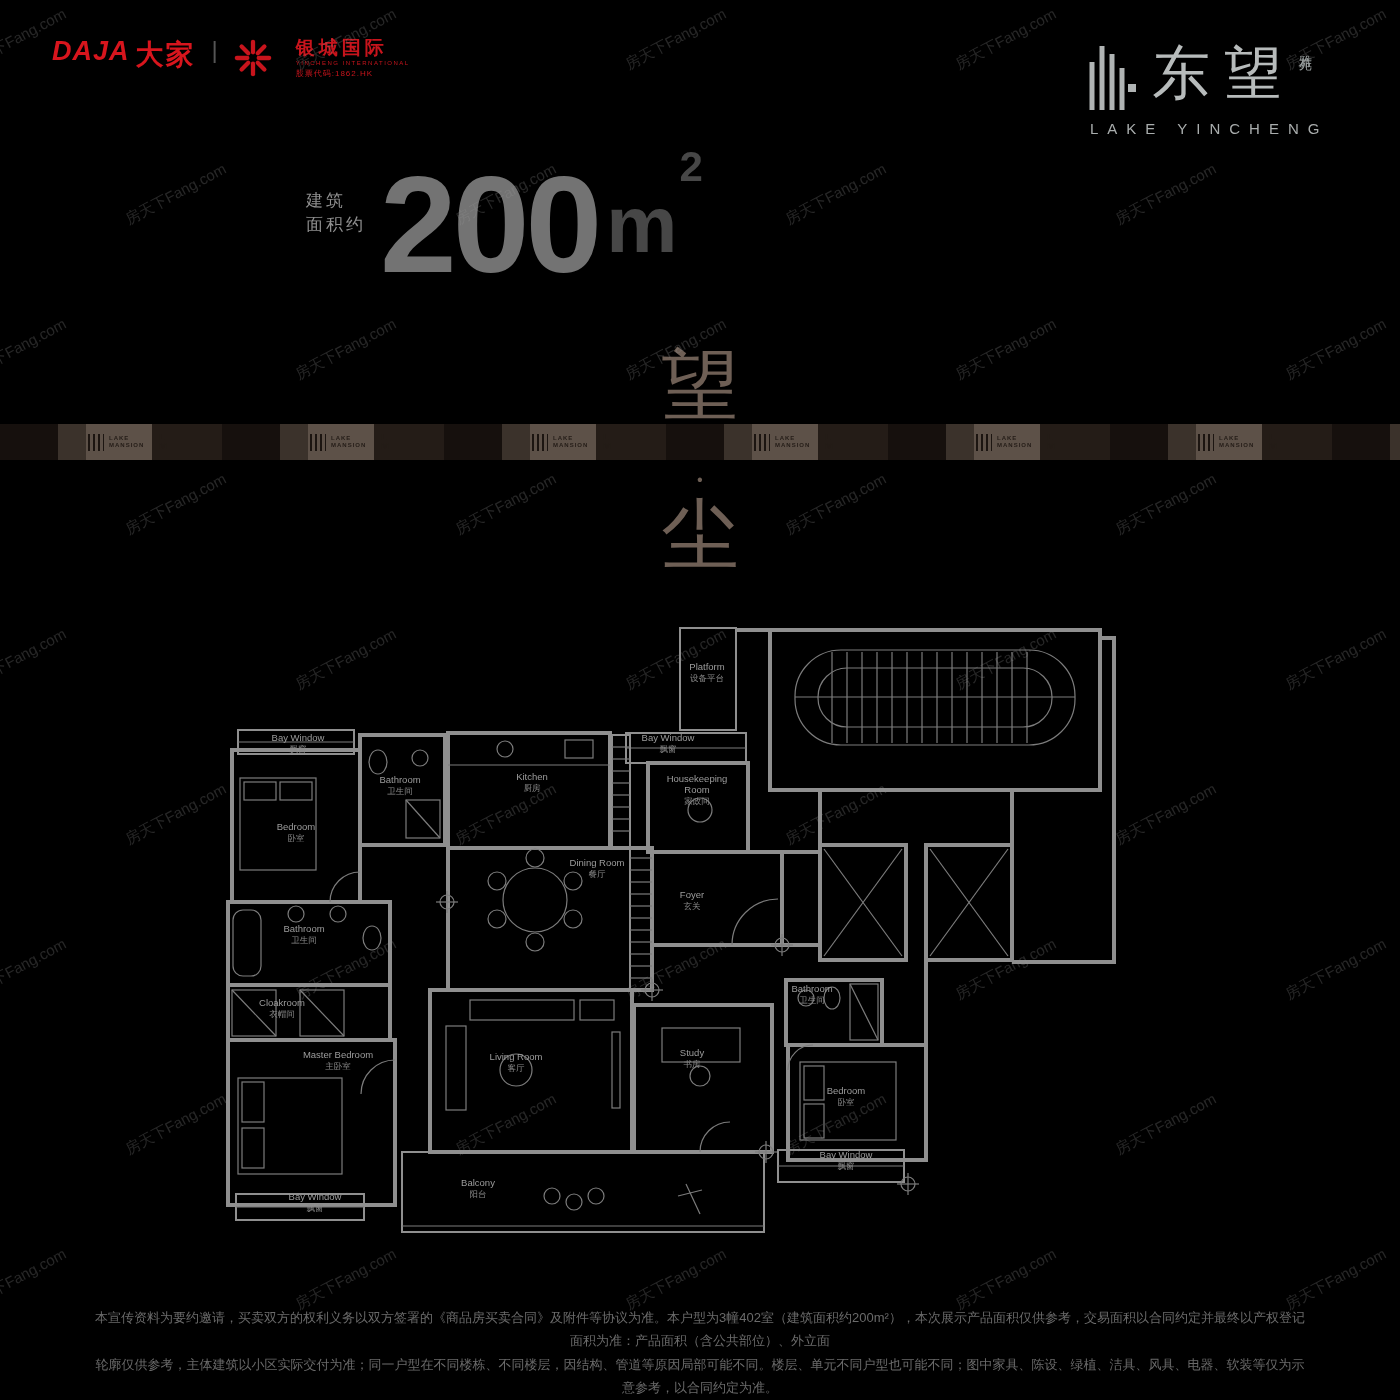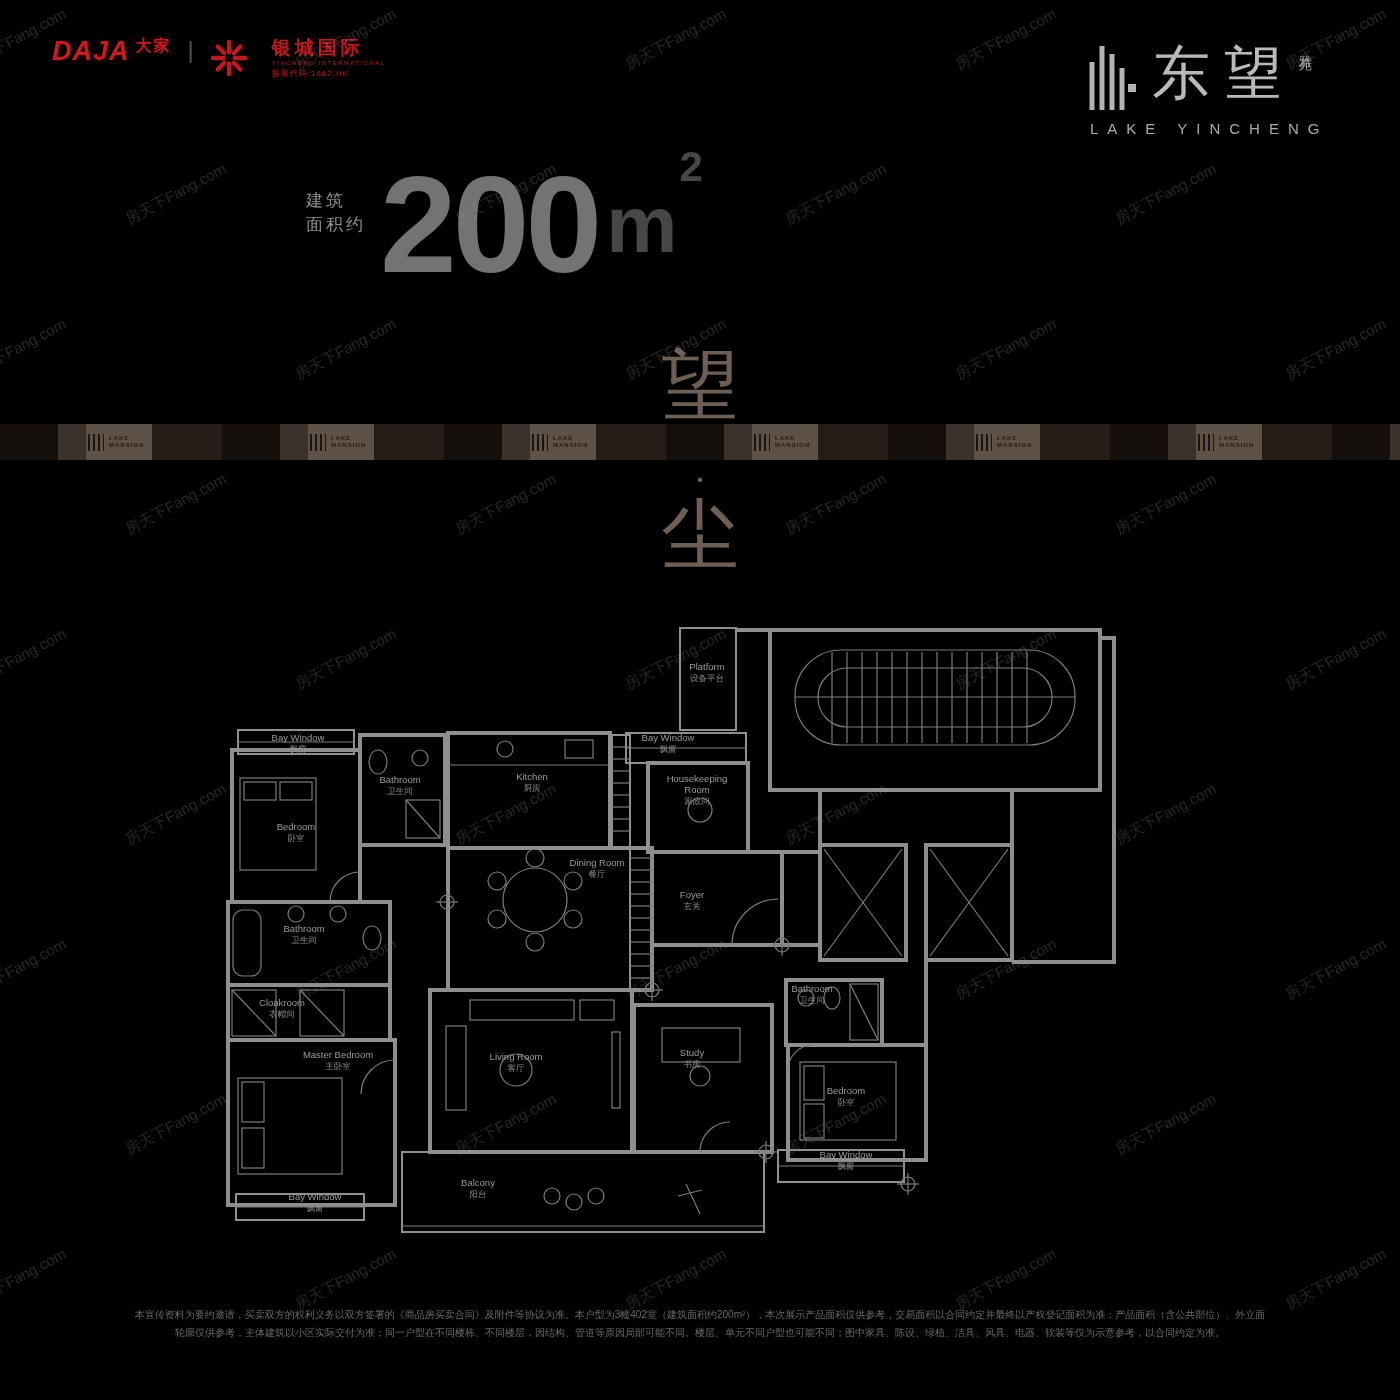--- a/index.html
+++ b/index.html
@@ -2,21 +2,21 @@
 <html><head>
 <meta charset="utf-8">
 <style>
   html,body{margin:0;padding:0;background:#000;}
   .page{position:relative;width:1400px;height:1400px;background:#000;overflow:hidden;
         font-family:"Liberation Sans","DejaVu Sans",sans-serif;}
 
   
   .hdr-left{position:absolute;left:52px;top:36px;display:flex;align-items:flex-start;}
   .daja-en{color:#d8151d;font-weight:bold;font-style:italic;font-size:27px;letter-spacing:1px;}
-  .daja-cn{color:#d8151d;font-weight:bold;font-size:16px;margin-left:6px;letter-spacing:2px;}
+  .daja-cn{color:#d8151d;font-weight:bold;font-size:28px;margin-left:6px;letter-spacing:2px;}
   .hdr-divider{color:#555;font-size:24px;margin:0 16px;font-weight:200;}
   .yc{display:flex;align-items:center;}
   .yc-star{margin-right:8px;}
   .yc-txt{display:flex;flex-direction:column;line-height:1.25;margin-left:16px;}
   .yc-cn{color:#c8141c;font-weight:bold;font-size:19px;letter-spacing:4px;}
   .yc-en{color:#c8141c;font-size:6px;letter-spacing:1.5px;}
   .yc-code{color:#c8141c;font-size:8px;letter-spacing:1px;margin-top:2px;}
 
   .hdr-right{position:absolute;right:52px;top:40px;width:262px;}
   .brand-row{display:flex;align-items:flex-start;}
@@ -55,21 +55,21 @@
   
   #floorplan{position:absolute;left:0;top:600px;width:1400px;height:720px;}
   .wall{stroke:#8f8f8f;stroke-width:4;fill:none;}
   .wall2{stroke:#8f8f8f;stroke-width:2;fill:none;}
   .thin{stroke:#7c7c7c;stroke-width:1.2;fill:none;}
   .room-label{fill:#9c9c9c;font-size:9.5px;text-anchor:middle;font-family:"Liberation Sans","DejaVu Sans",sans-serif;}
   .room-label .cn{font-size:8.5px;fill:#8a8a8a;}
 
   
   .disclaimer{position:absolute;left:90px;right:90px;top:1306px;text-align:center;
-              color:#6a6a6a;font-size:10px;line-height:1.8;}
+              color:#6a6a6a;font-size:13px;line-height:1.8;}
 
   
   #watermarks{position:absolute;inset:0;pointer-events:none;}
   .wm{position:absolute;color:rgba(150,150,150,0.26);font-size:15px;
       transform:rotate(-28deg);white-space:nowrap;}
 </style>
 </head>
 <body>
 
 <div class="page">

